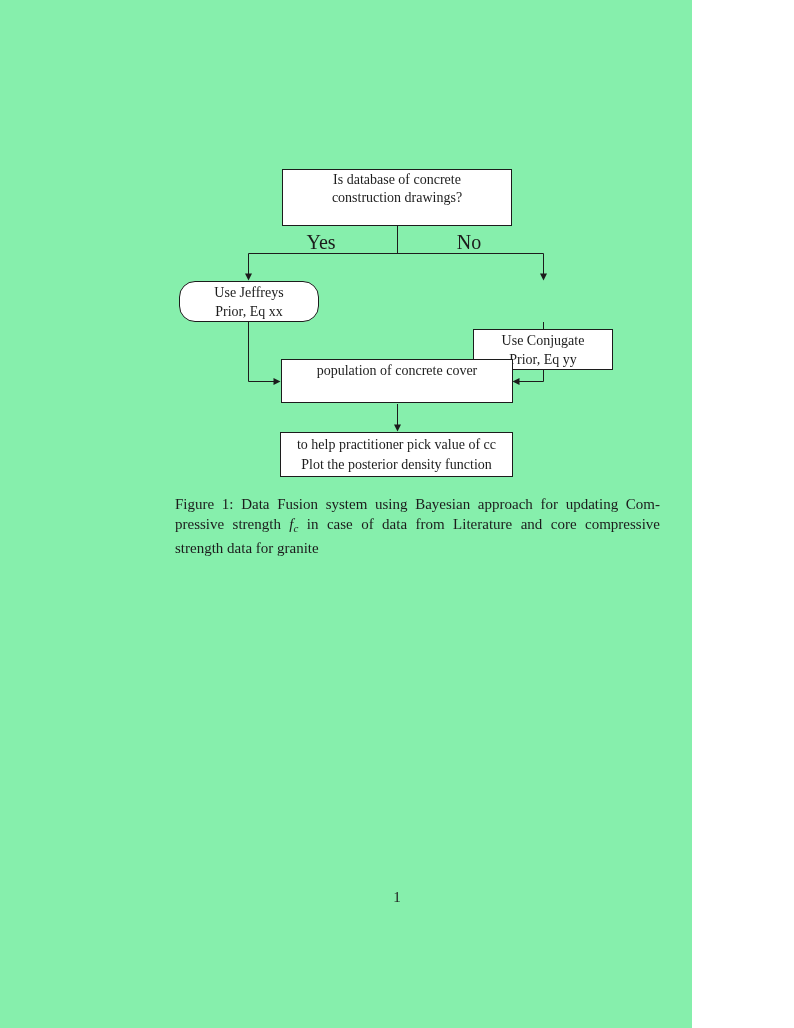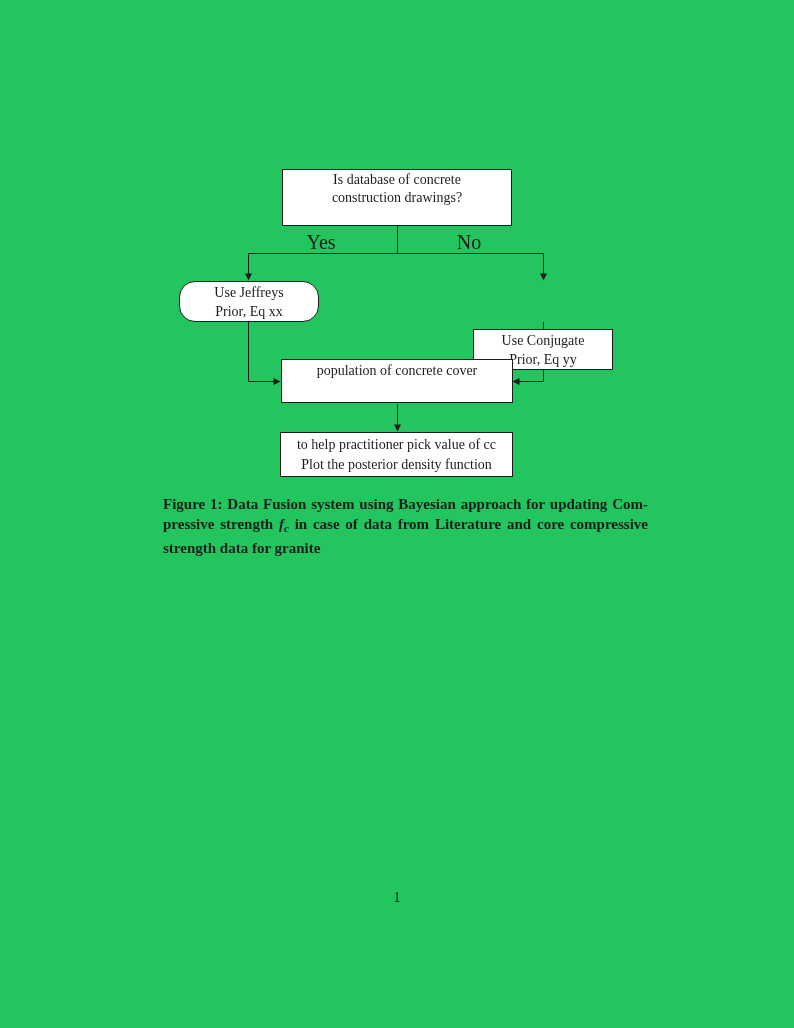--- a/index.html
+++ b/index.html
@@ -2,23 +2,23 @@
 <html><head>
 <meta charset="utf-8">
 <style>
   html, body {
     margin: 0;
     padding: 0;
     background: #ffffff;
   }
   .page {
     position: relative;
-    width: 794px;
+    width: 692px;
     height: 1028px;
-    background: #22c55e;
+    background: #86efac;
     font-family: "Liberation Serif", serif;
     color: #1c1c1c;
     overflow: hidden;
   }
   .connectors {
     position: absolute;
     left: 0;
     top: 0;
     width: 794px;
     height: 1028px;
@@ -59,26 +59,25 @@
     position: absolute;
     width: 60px;
     text-align: center;
     font-size: 20px;
     line-height: 16px;
   }
   #label-yes { left: 291px; top: 234px; }
   #label-no  { left: 439px; top: 234px; }
   .caption {
     position: absolute;
-    left: 163px;
+    left: 175px;
     top: 494px;
     width: 485px;
     font-size: 15px;
     line-height: 20px;
-    font-weight: bold;
   }
   .cap-line {
     text-align: justify;
   }
   .cap-line.jlast {
     text-align-last: justify;
   }
   .math-var {
     font-style: italic;
   }

